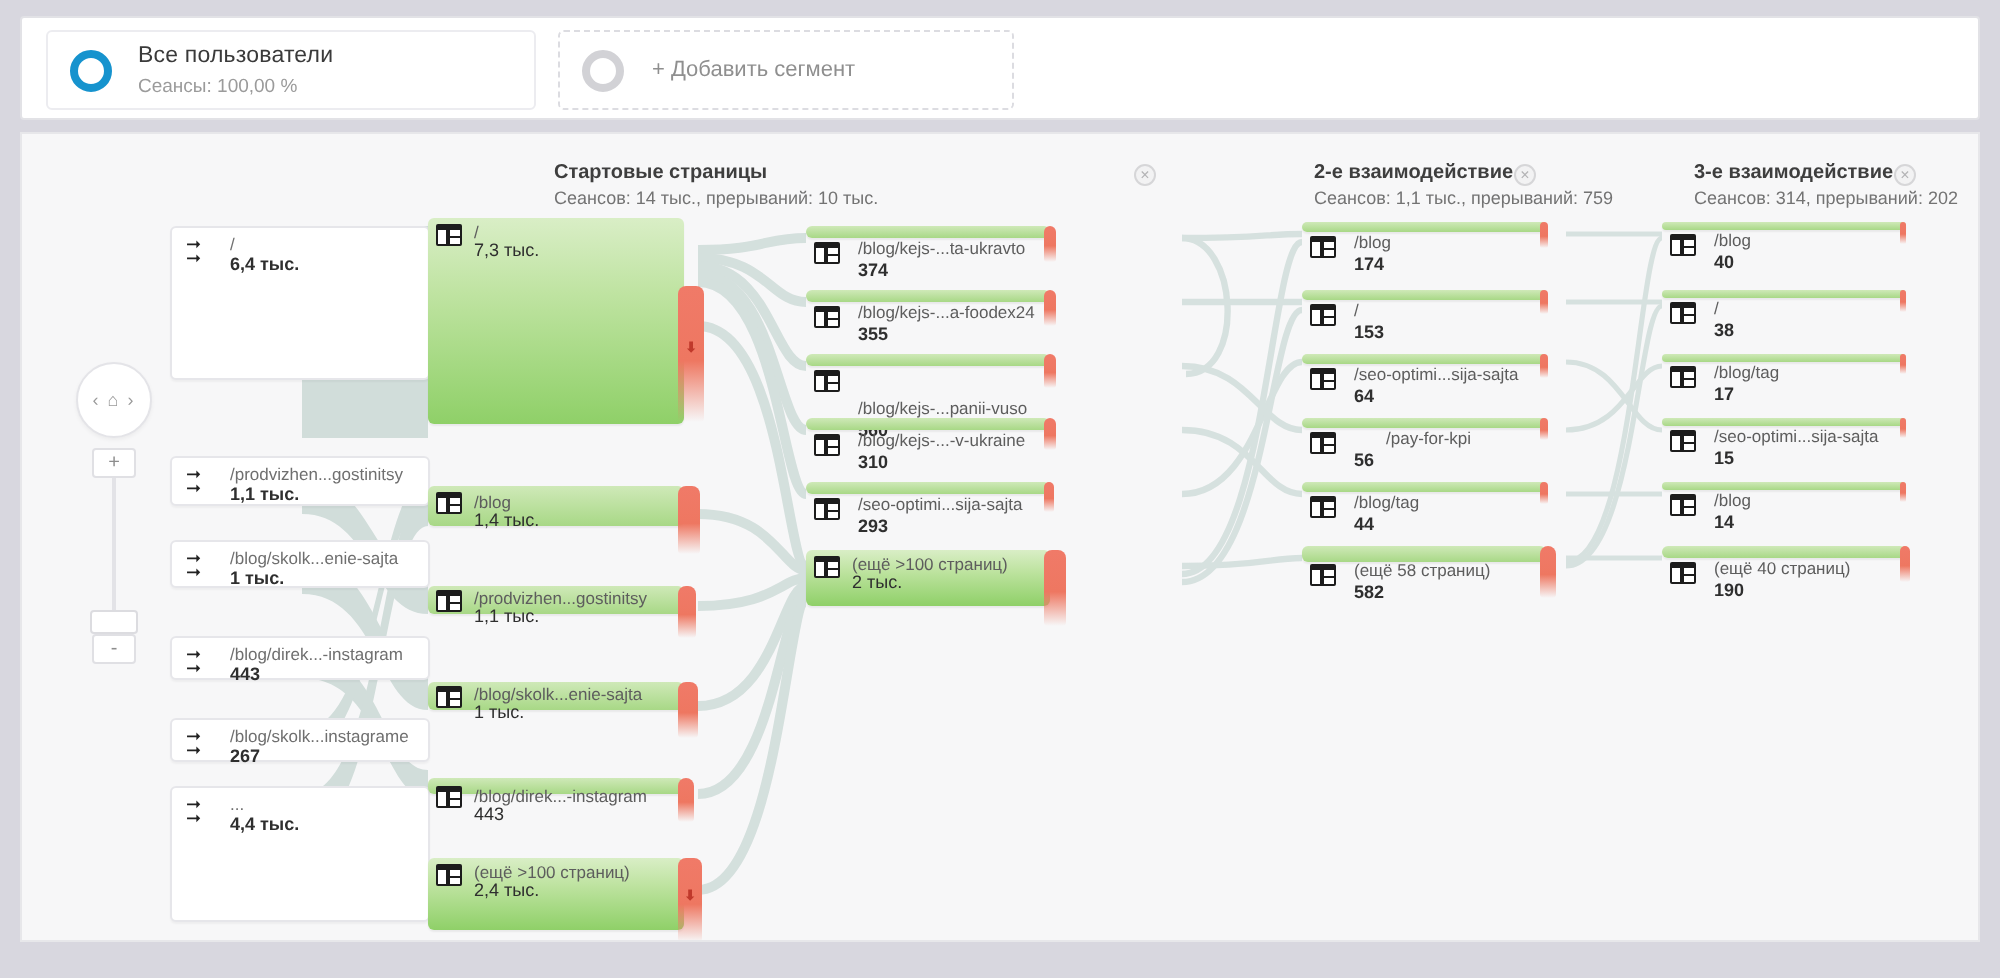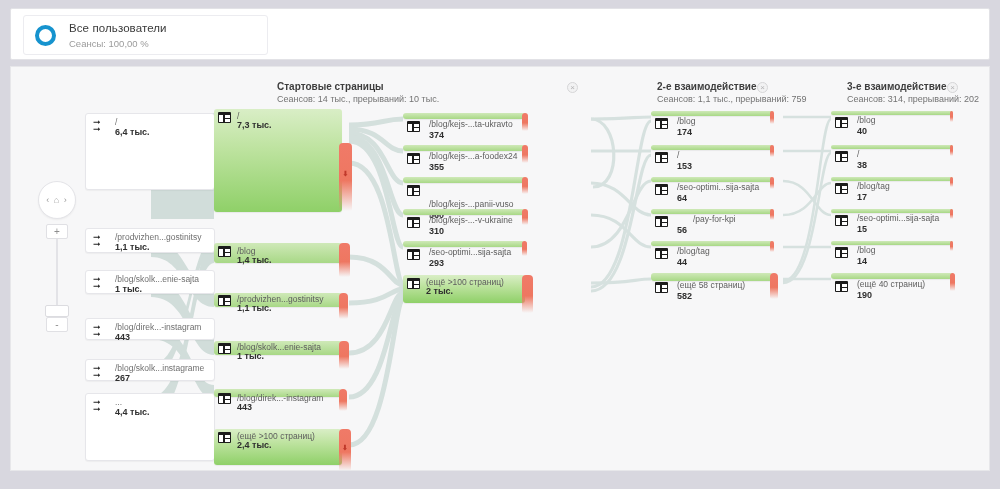--- a/index.html
+++ b/index.html
@@ -94,21 +94,21 @@
   .arrows{position:absolute;left:7px;top:5px;width:16px;height:14px;color:#222;font-size:9px;line-height:7px;}
 
   
   .node-g{
     border-radius:3px;
     background:linear-gradient(180deg,#d9eec6 0%,#bee3a0 38%,#8fd068 100%);
     box-shadow:0 1px 1px rgba(0,0,0,.06);
   }
   .node-g.thin{background:linear-gradient(180deg,#cfe9b8 0%,#a8d886 100%);}
   .node-g .lbl{position:absolute;left:23px;top:2px;font-size:8.5px;color:#5d5d5d;white-space:nowrap;}
-  .node-g .val{position:absolute;left:23px;top:11px;font-size:9px;font-weight:bold;color:#2f2f2f;white-space:nowrap;}
+  .node-g .val{position:absolute;left:23px;top:11px;font-size:9px;font-weight:normal;color:#2f2f2f;white-space:nowrap;}
   .node-lab{position:absolute;pointer-events:none;}
   .node-lab .lbl{font-size:8.5px;color:#5d5d5d;white-space:nowrap;}
   .node-lab .val{font-size:9px;font-weight:bold;color:#2f2f2f;white-space:nowrap;margin-top:1px;}
   .pageicon{
     position:absolute;left:4px;top:3px;width:13px;height:11px;background:#1c1c1c;border-radius:1px;
   }
   .pageicon:before{content:"";position:absolute;left:1px;top:3px;width:4px;height:6.5px;background:#fff;}
   .pageicon:after{content:"";position:absolute;left:6.5px;top:3px;width:5.5px;height:2.5px;background:#fff;
     box-shadow:0 4px 0 0 #fff;}
 
@@ -121,20 +121,24 @@
 </head>
 <body>
 
 <div class="app">
 
   <div class="segment-bar">
     <div class="seg seg-all">
       <div class="seg-ring"></div>
       <div class="seg-title">Все пользователи</div>
       <div class="seg-sub">Сеансы: 100,00 %</div>
+    </div>
+    <div class="seg seg-add">
+      <div class="seg-ring grey"></div>
+      <div class="seg-add-label">+ Добавить сегмент</div>
     </div>
   </div>
 
   <div class="canvas">
 
     <svg class="flowsvg" viewBox="0 0 978 403">
       <defs>
         <linearGradient id="gLink" x1="0" y1="0" x2="1" y2="0">
           <stop offset="0%" stop-color="#cfdcd9"></stop>
           <stop offset="100%" stop-color="#d4dedb"></stop>

